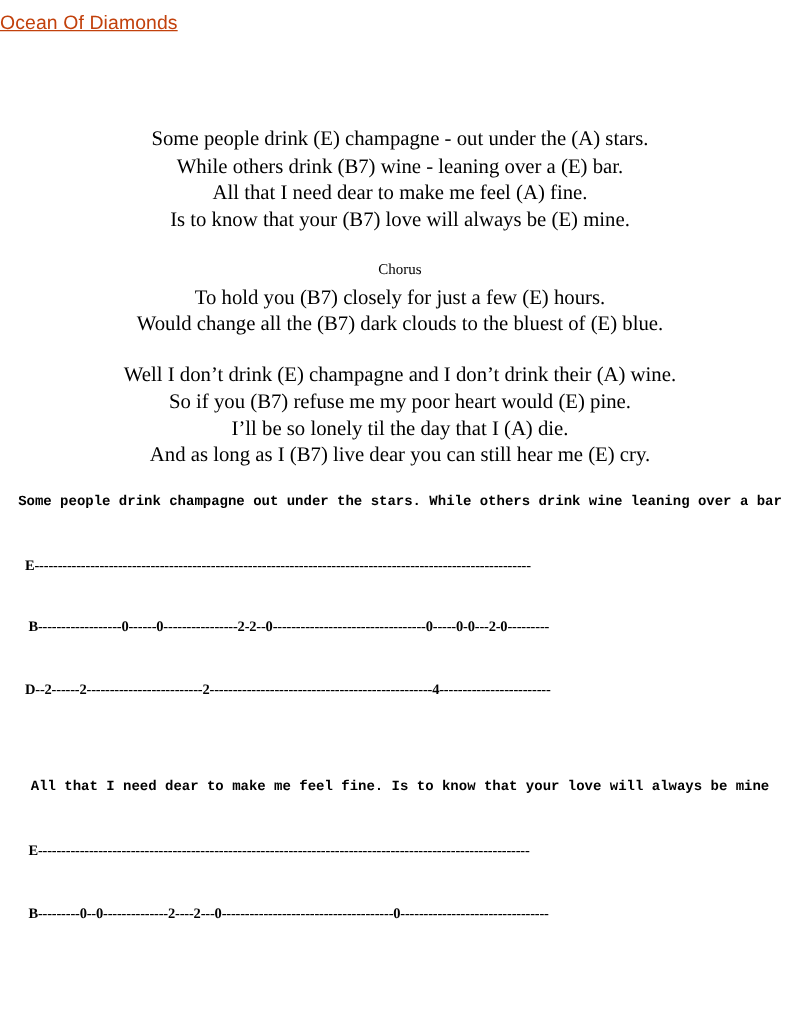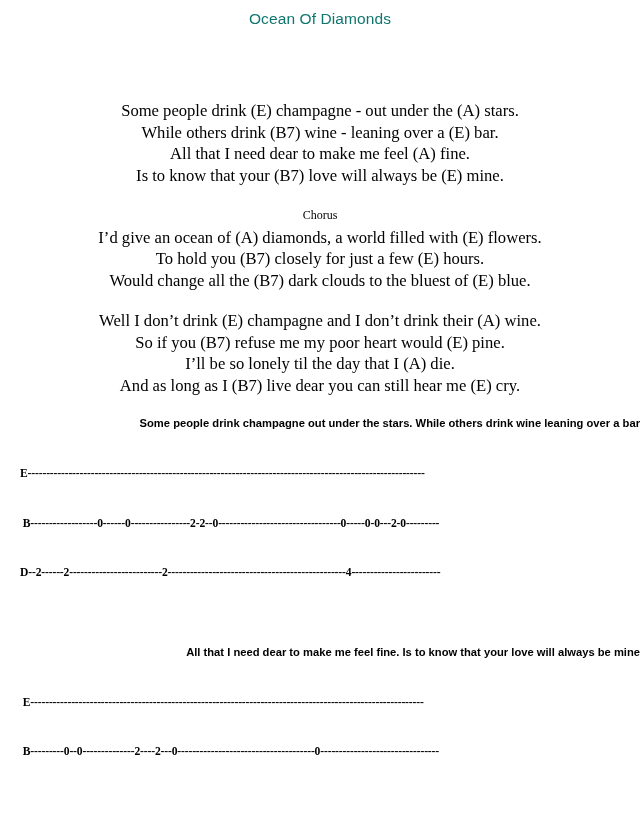--- a/index.html
+++ b/index.html
@@ -13,27 +13,27 @@
     font-family: "Liberation Serif", serif;
     color: #000000;
     overflow: hidden;
   }
   .page {
     position: relative;
     width: 640px;
     height: 828px;
   }
   .doc-title {
-    text-align: center;
     font-family: "Liberation Sans", sans-serif;
     font-size: 15.5px;
     font-weight: 400;
-    color: #0f766e;
+    color: #c2410c;
     margin-top: 10px;
     letter-spacing: 0.1px;
+    text-decoration: underline;
   }
   .lyrics {
     margin-top: 72px;
     text-align: center;
   }
   .verse {
     margin: 0 auto;
   }
   .verse + .verse {
     margin-top: 19px;
@@ -49,22 +49,22 @@
     line-height: 21.5px;
     text-align: center;
   }
   .tab-block {
     margin-top: 16px;
   }
   .tab-block.second {
     margin-top: 30px;
   }
   .tab-caption {
-    text-align: right;
-    font-family: Liberation Sans, sans-serif;
+    text-align: center;
+    font-family: Liberation Mono, monospace;
     font-weight: bold;
     font-size: 11.2px;
     line-height: 14px;
     margin-bottom: 3px;
     margin-top: 20px;
   }
   .tab-lines {
     font-family: "Liberation Serif", serif;
     font-weight: bold;
     font-size: 11.6px;
@@ -89,21 +89,20 @@
 
     <div class="verse">
       <div class="line">Some people drink (E) champagne - out under the (A) stars.</div>
       <div class="line">While others drink (B7) wine - leaning over a (E) bar.</div>
       <div class="line">All that I need dear to make me feel (A) fine.</div>
       <div class="line">Is to know that your (B7) love will always be (E) mine.</div>
     </div>
 
     <div class="verse">
       <div class="chorus-label">Chorus</div>
-      <div class="line">I’d give an ocean of (A) diamonds, a world filled with (E) flowers.</div>
       <div class="line">To hold you (B7) closely for just a few (E) hours.</div>
       <div class="line">Would change all the (B7) dark clouds to the bluest of (E) blue.</div>
     </div>
 
     <div class="verse">
       <div class="line">Well I don’t drink (E) champagne and I don’t drink their (A) wine.</div>
       <div class="line">So if you (B7) refuse me my poor heart would (E) pine.</div>
       <div class="line">I’ll be so lonely til the day that I (A) die.</div>
       <div class="line">And as long as I (B7) live dear you can still hear me (E) cry.</div>
     </div>

